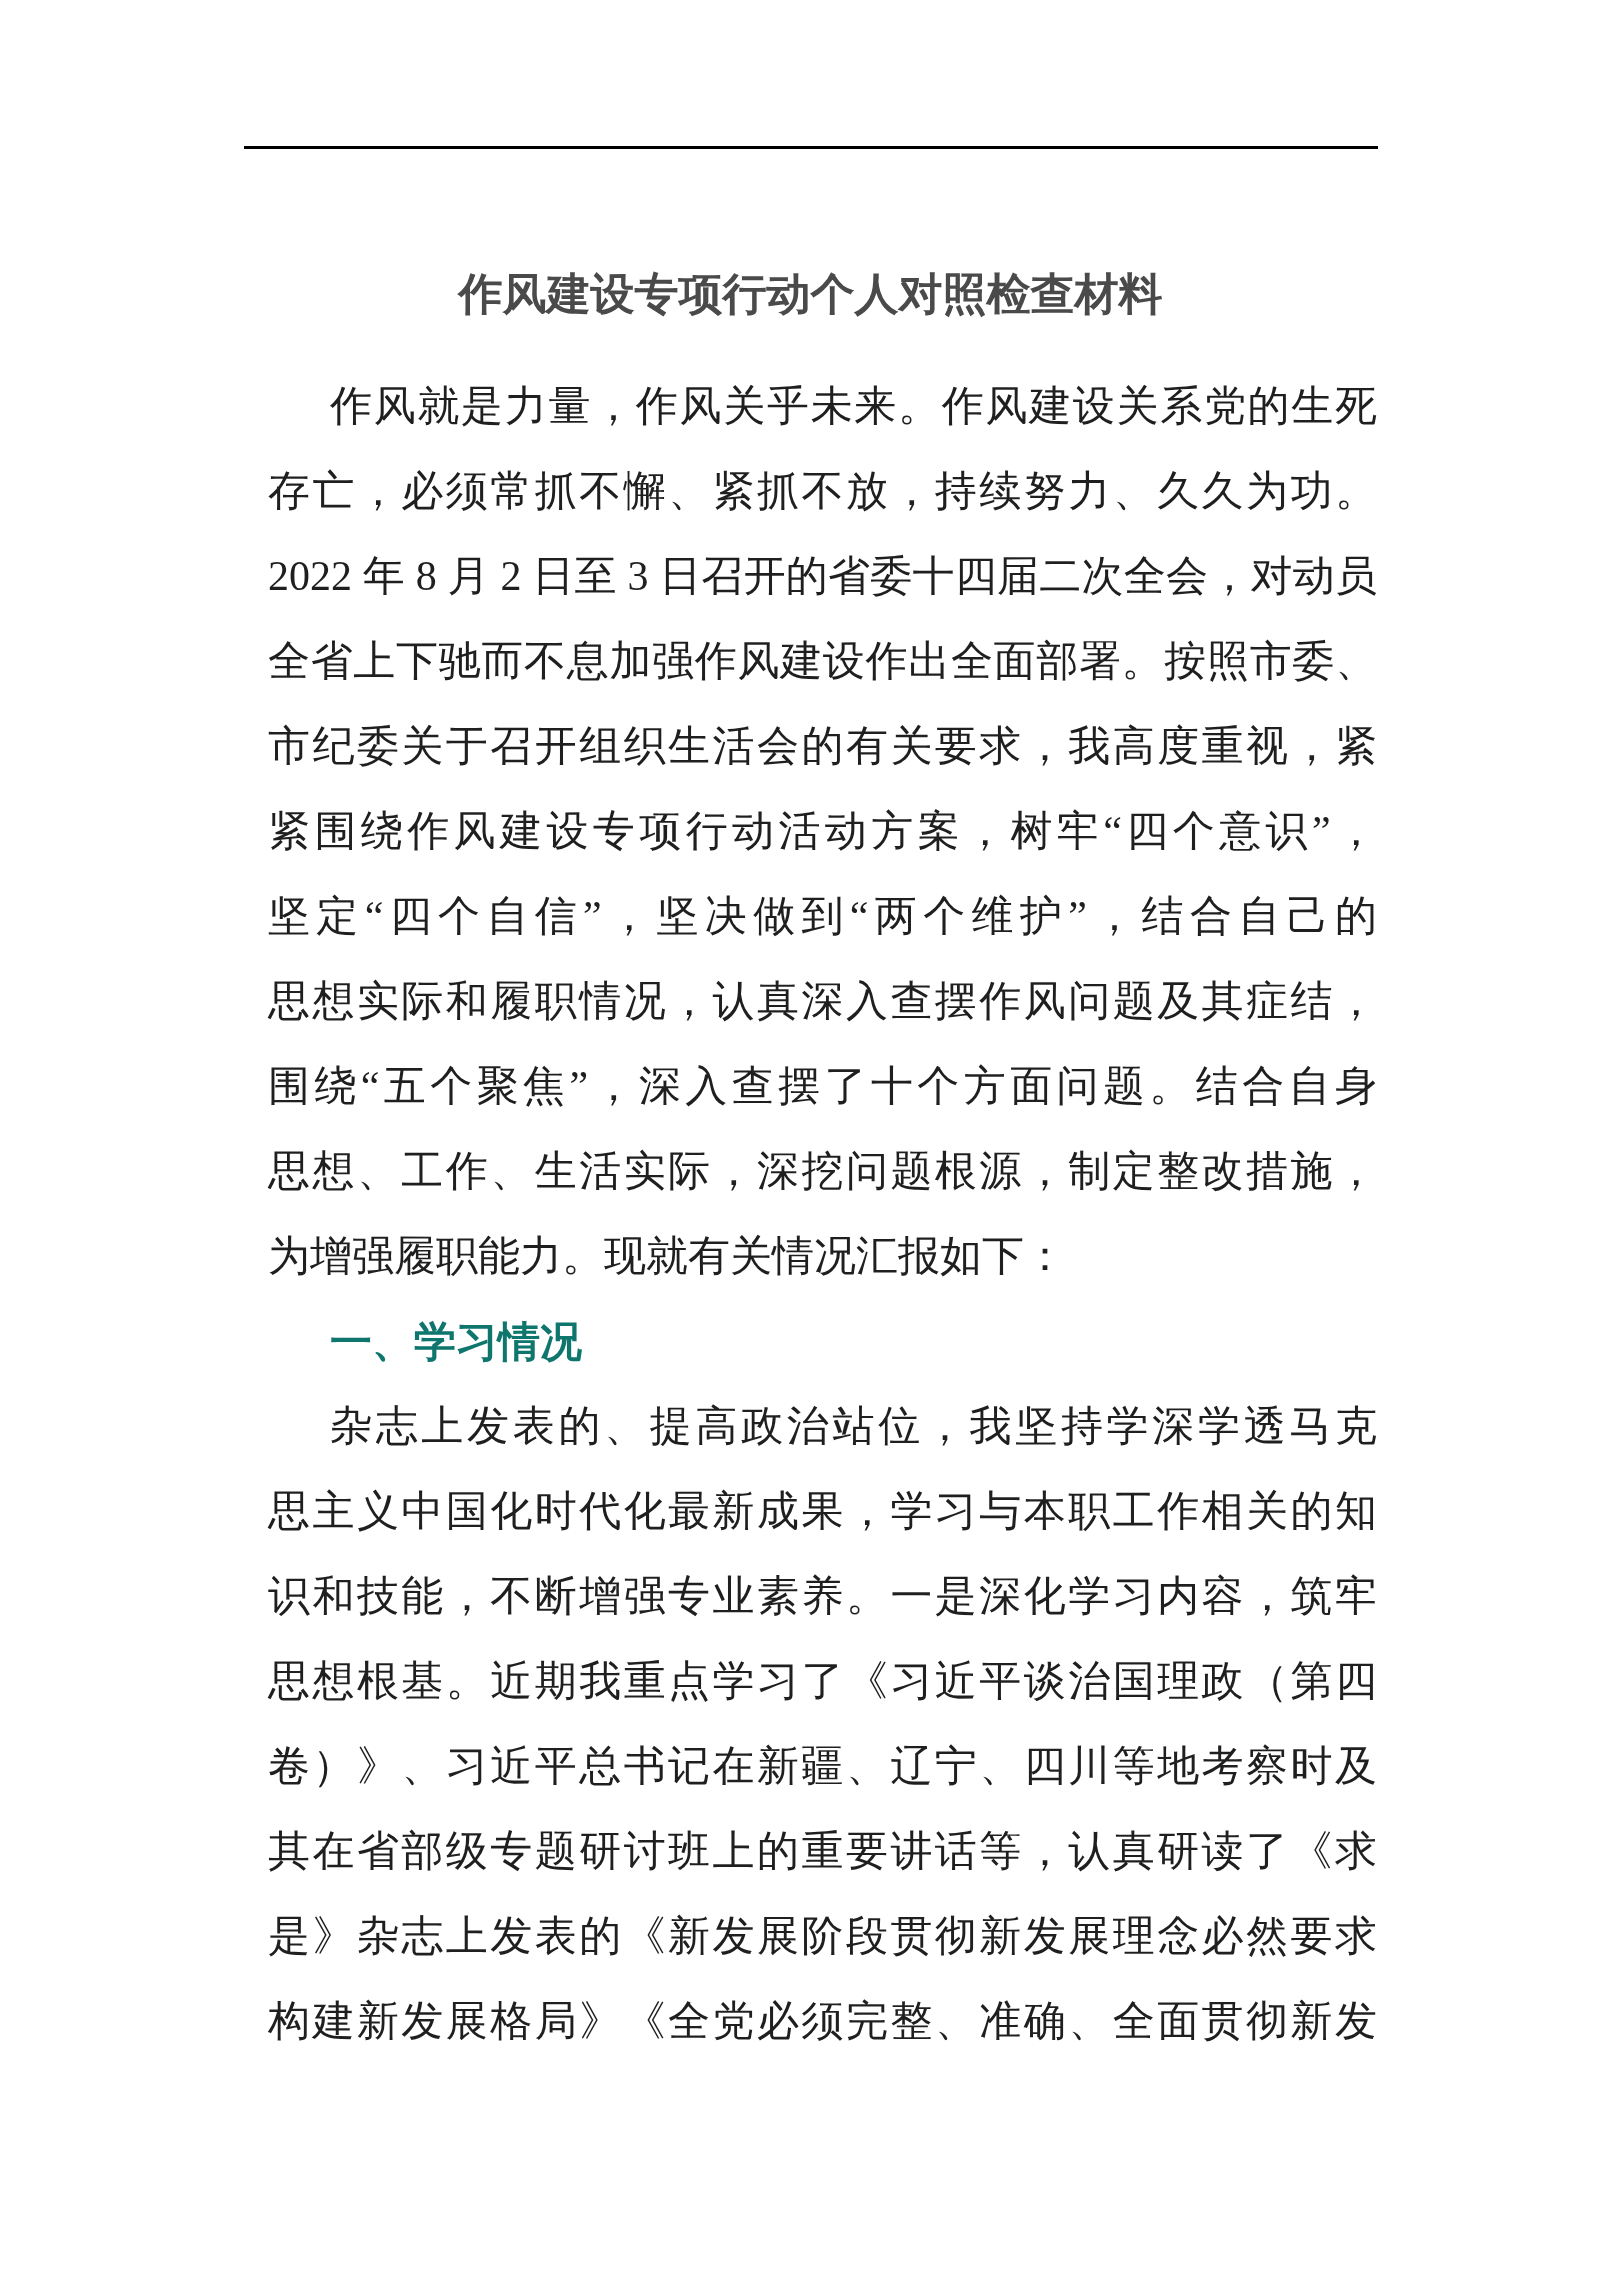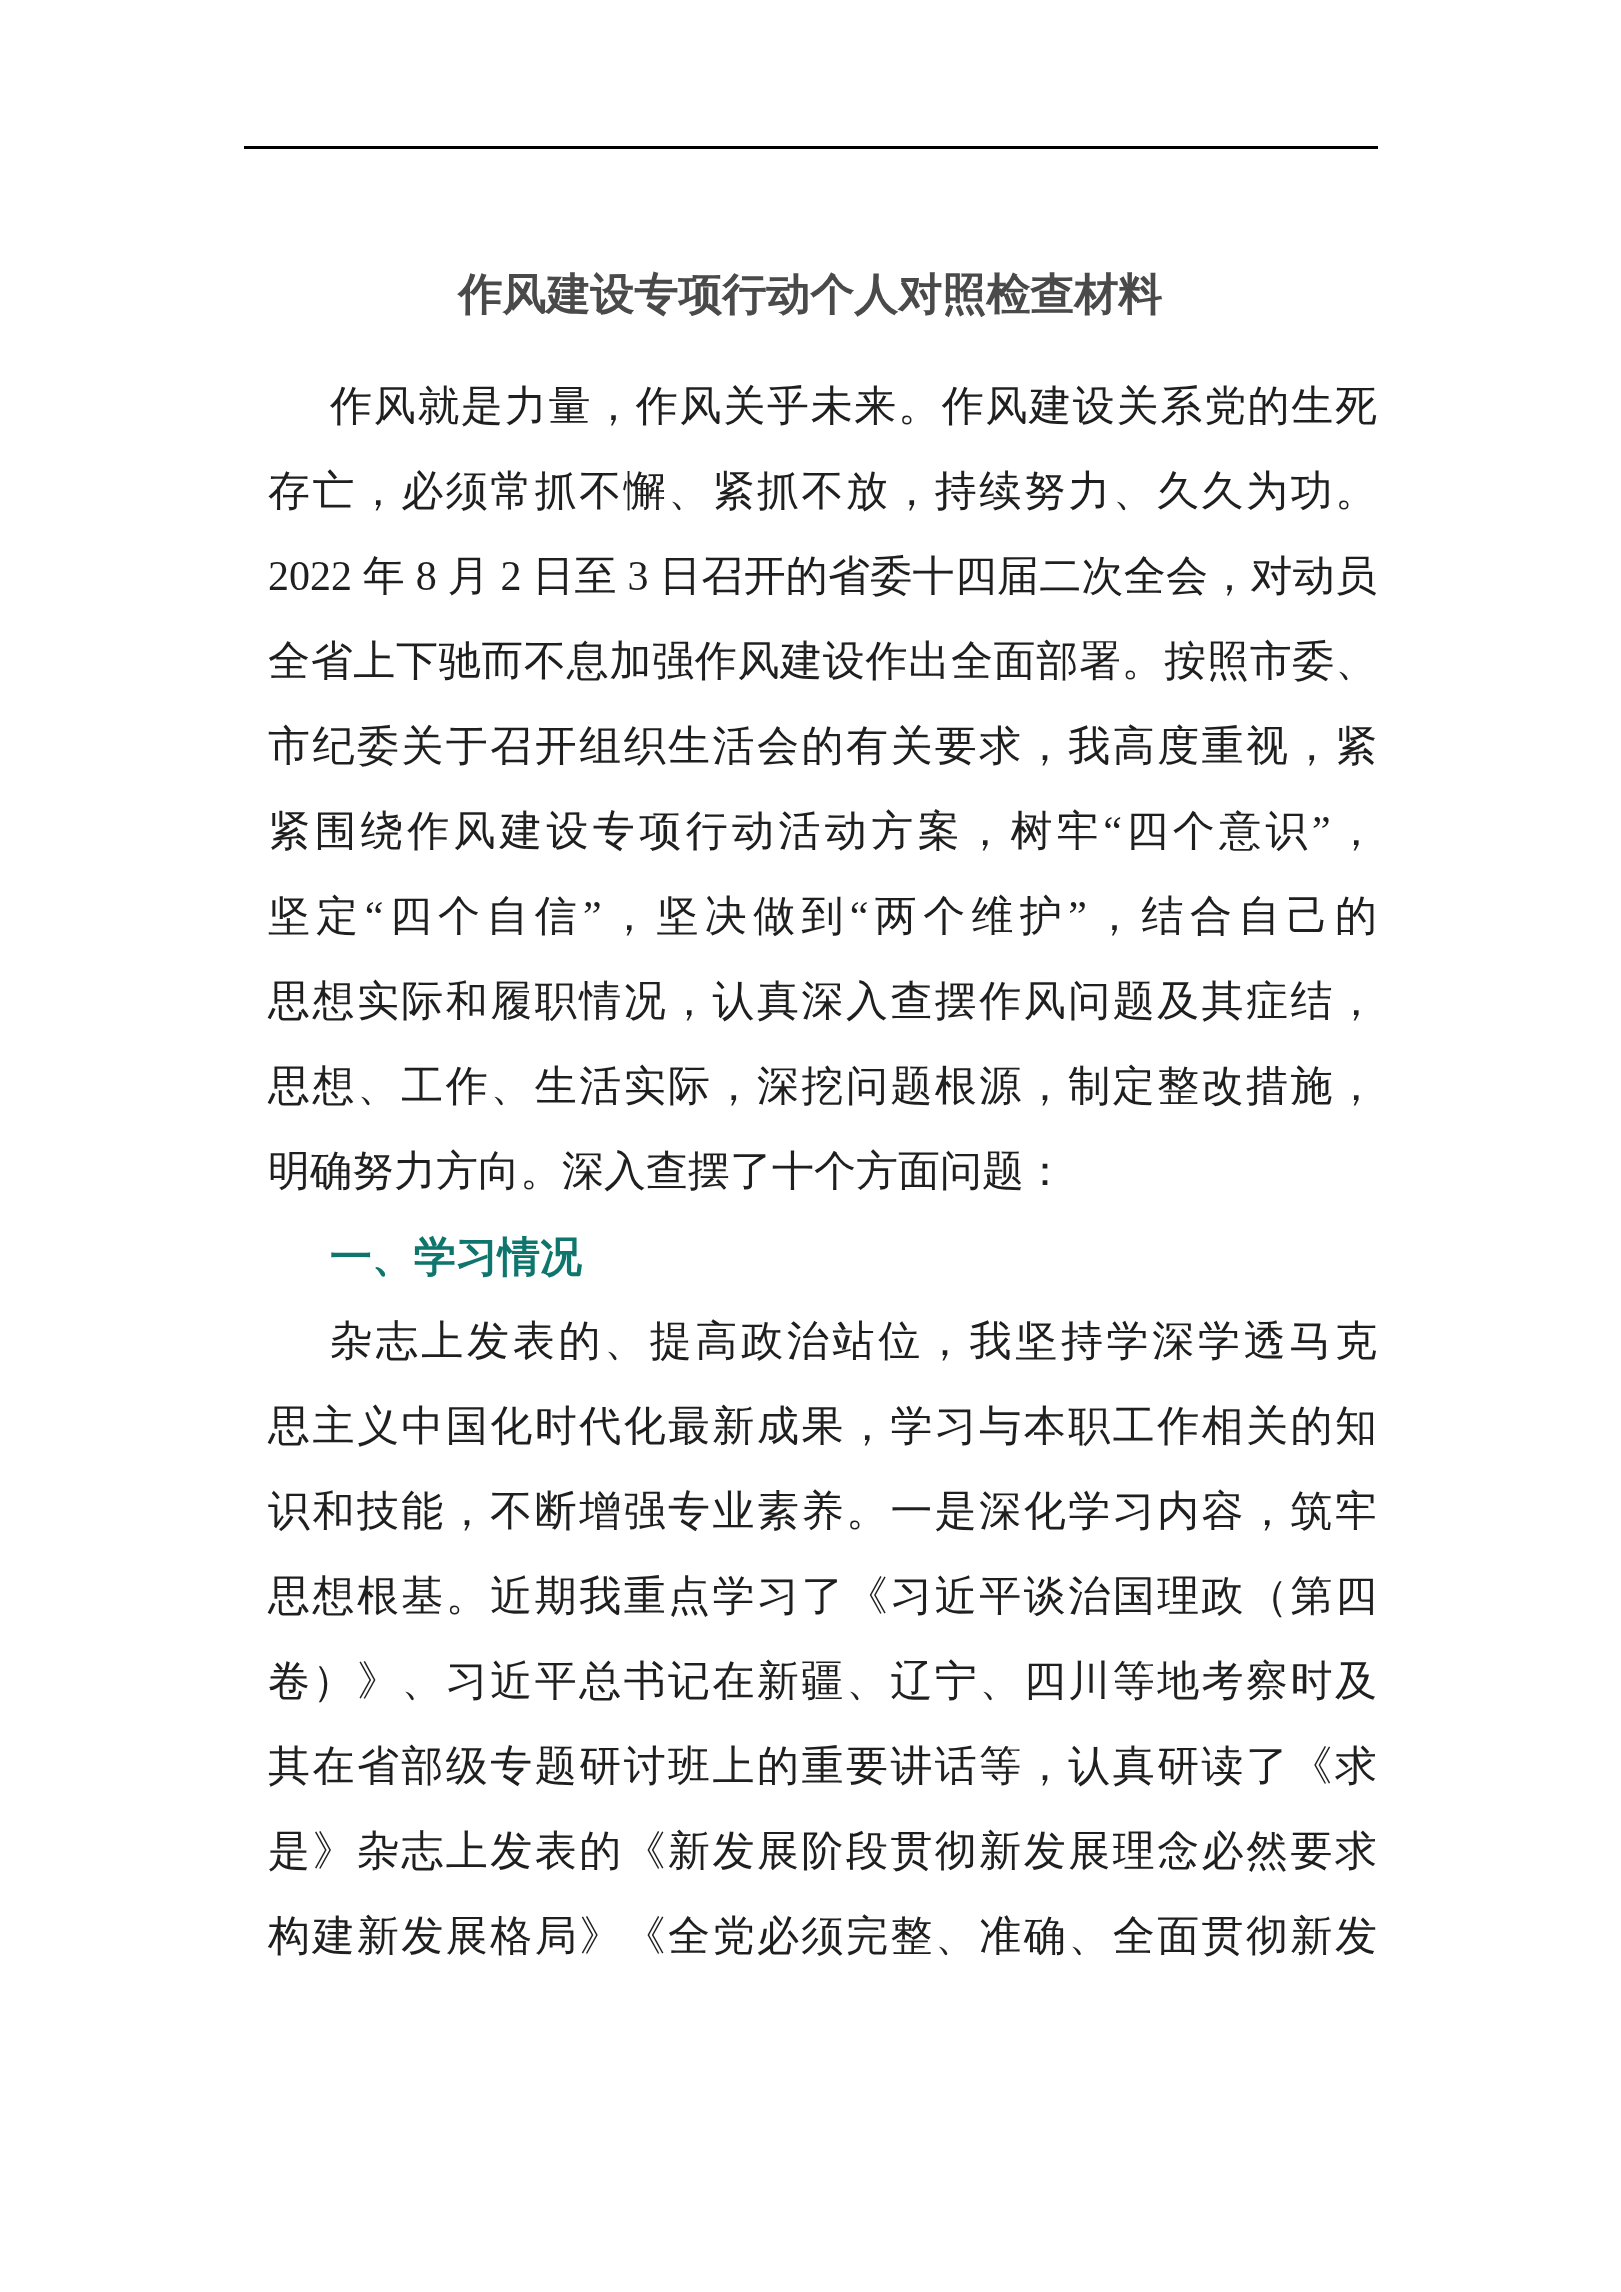--- a/index.html
+++ b/index.html
@@ -74,22 +74,23 @@
 
   <div class="body-block">
     <div class="line jst ind">作风就是力量，作风关乎未来。作风建设关系党的生死</div>
     <div class="line jst">存亡，必须常抓不懈、紧抓不放，持续努力、久久为功。</div>
     <div class="line jst">2022 年 8 月 2 日至 3 日召开的省委十四届二次全会，对动员</div>
     <div class="line jst">全省上下驰而不息加强作风建设作出全面部署。按照市委、</div>
     <div class="line jst">市纪委关于召开组织生活会的有关要求，我高度重视，紧</div>
     <div class="line jst">紧围绕作风建设专项行动活动方案，树牢“四个意识”，</div>
     <div class="line jst">坚定“四个自信”，坚决做到“两个维护”，结合自己的</div>
     <div class="line jst">思想实际和履职情况，认真深入查摆作风问题及其症结，</div>
+    <div class="line jst">围绕“五个聚焦”，深入查摆了十个方面问题。结合自身</div>
     <div class="line jst">思想、工作、生活实际，深挖问题根源，制定整改措施，</div>
-    <div class="line">明确努力方向。深入查摆了十个方面问题：</div>
+    <div class="line">为增强履职能力。现就有关情况汇报如下：</div>
 
     <div class="line heading-line ind">一、学习情况</div>
 
     <div class="line jst ind">杂志上发表的、提高政治站位，我坚持学深学透马克</div>
     <div class="line jst">思主义中国化时代化最新成果，学习与本职工作相关的知</div>
     <div class="line jst">识和技能，不断增强专业素养。一是深化学习内容，筑牢</div>
     <div class="line jst">思想根基。近期我重点学习了《习近平谈治国理政（第四</div>
     <div class="line jst">卷）》、习近平总书记在新疆、辽宁、四川等地考察时及</div>
     <div class="line jst">其在省部级专题研讨班上的重要讲话等，认真研读了《求</div>
     <div class="line jst">是》杂志上发表的《新发展阶段贯彻新发展理念必然要求</div>

